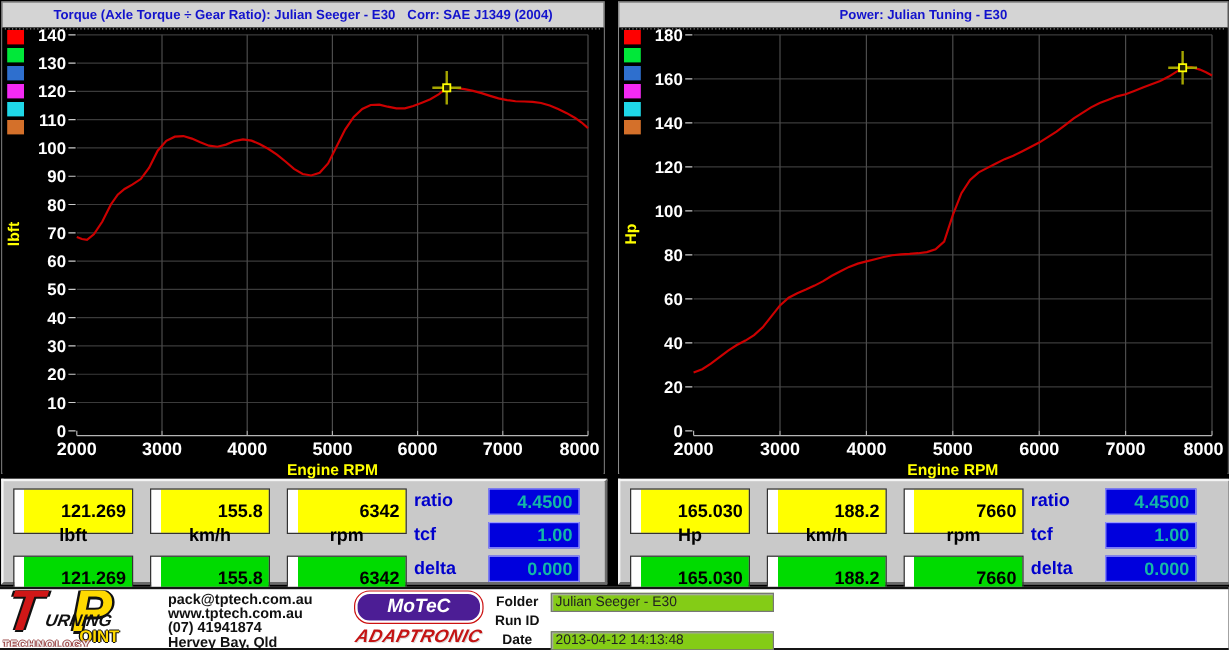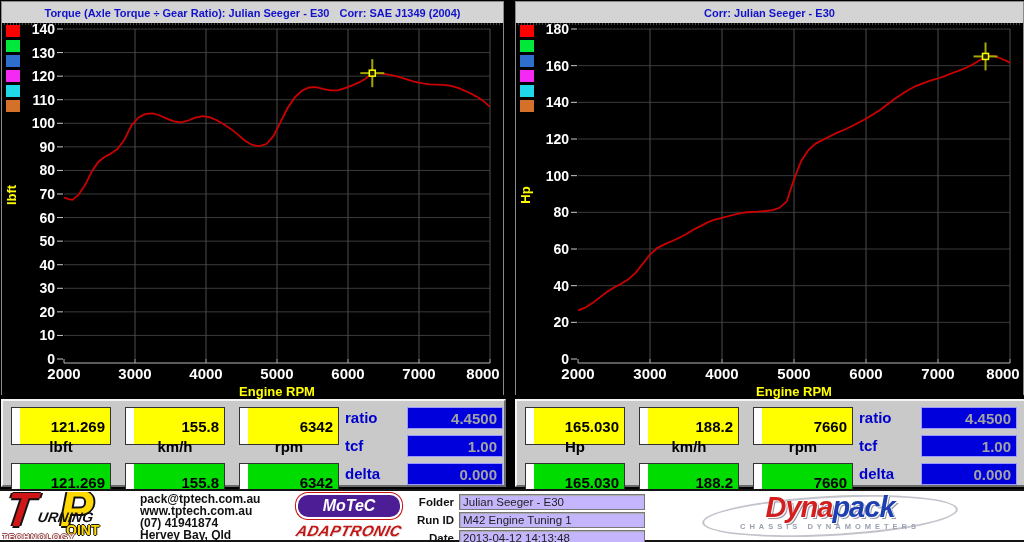--- a/index.html
+++ b/index.html
@@ -16,23 +16,23 @@
 
   .readout{position:absolute;top:399px;height:84px;background:#c9c9c9;
       border:2px solid;border-color:#f4f4f4 #6b6b6b #6b6b6b #f4f4f4;}
   .readout.left{left:1px;width:501px;}
   .readout.right{left:515px;width:507px;}
   .vbox{position:absolute;width:100px;height:38px;display:flex;align-items:center;
       justify-content:flex-end;padding-right:5px;box-sizing:border-box;
       font-size:15px;font-weight:bold;color:#000;border:1px solid #333;}
   .ybox{background:linear-gradient(90deg,#fff 0,#fff 8px,#ffff00 8px);}
   .gbox{background:linear-gradient(90deg,#fff 0,#fff 8px,#00db00 8px);}
-  .bbox{position:absolute;width:96px;height:22px;display:flex;align-items:center;
+  .bbox{position:absolute;width:76px;height:22px;display:flex;align-items:center;
       justify-content:flex-end;padding-right:5px;box-sizing:border-box;
-      font-size:15px;font-weight:bold;color:#a3a3a3;background:#0000dd;border:1px solid #9a9aff;}
+      font-size:15px;font-weight:bold;color:#14b8a6;background:#0000dd;border:1px solid #9a9aff;}
   .c0{left:8px;}.c1{left:122px;}.c2{left:236px;}
   .r0{top:6px;}.r1{top:34px;}.r2{top:62px;}
   .ulabel{position:absolute;width:100px;top:37px;text-align:center;
       font-size:15px;font-weight:bold;color:#000;}
   .plabel{position:absolute;left:342px;font-size:15px;font-weight:bold;color:#0000cc;}
   .pl0{top:8px;}.pl1{top:36px;}.pl2{top:64px;}
   .pb{left:404px;}
 
   .footer{position:absolute;left:0;top:489px;width:1024px;height:49px;background:#fff;
       border-top:2px solid #151515;border-bottom:2px solid #151515;box-sizing:content-box;}
@@ -49,23 +49,23 @@
   .contact{position:absolute;left:140px;top:2px;font-size:12px;font-weight:bold;color:#111;line-height:12px;}
   .contact div{margin-bottom:0;}
   .motec-block{position:absolute;left:296px;top:2px;width:106px;text-align:center;}
   .motec-badge{height:22px;background:#4c1d95;border:2px solid #fff;box-shadow:0 0 0 1px #cc1212;
       border-radius:12px;color:#fff;font-style:italic;font-weight:900;font-size:16px;
       display:flex;align-items:center;justify-content:center;}
   .adaptronic{margin-top:3px;font-style:italic;font-weight:900;font-size:15px;color:#c41414;
       letter-spacing:0.5px;transform:skewX(-14deg);text-shadow:1px 1px 0 #ddd;}
   .fields{position:absolute;left:408px;top:3px;}
   .field-row{display:flex;margin-bottom:2px;align-items:center;}
-  .field-row label{width:46px;text-align:right;margin-right:5px;font-size:11.5px;font-weight:bold;color:#111;}
+  .field-row label{width:46px;text-align:center;margin-right:5px;font-size:11.5px;font-weight:bold;color:#111;}
   .field-row input{width:178px;height:12px;font-size:11.5px;font-family:"Liberation Sans",sans-serif;
-      color:#222;border:1px solid #777;box-shadow:inset 1px 1px 1px #aaa;padding:1px 3px;background:#c4b5fd;}
+      color:#222;border:1px solid #777;box-shadow:inset 1px 1px 1px #aaa;padding:1px 3px;background:#84cc16;}
   .dynapack{position:absolute;left:696px;top:3px;width:268px;height:42px;}
   .dp-swoosh{position:absolute;left:6px;top:2px;width:252px;height:36px;border:2px solid #c3c3cc;
       border-radius:50%;transform:rotate(-3deg);}
   .dp-text{position:absolute;left:0;top:-3px;width:100%;text-align:center;font-style:italic;
       font-weight:900;font-size:29px;letter-spacing:-1px;}
   .dp-dyna{color:#d31f1f;text-shadow:1px 1px 0 #fff,2px 2px 0 #99a;}
   .dp-pack{color:#1d3fb0;text-shadow:1px 1px 0 #fff,2px 2px 0 #99a;}
   .dp-tag{position:absolute;left:0;top:28px;width:100%;text-align:center;font-weight:bold;
       font-size:7.5px;letter-spacing:4px;color:#9aa0b0;}
 </style>
@@ -156,21 +156,21 @@
         <polyline points="62.0,174.5 66.3,176.2 70.5,176.9 76.2,172.2 83.3,161.6 90.4,147.4 96.1,139.2 101.8,134.5 108.2,130.9 115.3,126.2 122.3,116.8 129.4,102.6 136.6,94.4 143.7,90.9 150.8,90.4 157.9,92.5 164.9,95.6 172.1,98.4 179.2,99.3 186.3,97.5 193.3,94.6 200.5,93.2 207.6,94.2 214.7,97.2 221.8,101.2 228.8,105.9 235.9,111.6 243.0,117.7 250.2,122.0 257.3,123.2 264.4,121.0 271.4,113.2 278.5,99.1 285.6,85.0 292.8,74.4 299.9,67.8 306.9,64.5 314.1,64.2 321.1,65.9 328.3,67.3 335.4,67.3 342.4,65.4 349.6,62.6 356.6,59.7 363.8,55.5 370.3,50.1 377.9,50.3 385.1,51.3 392.2,52.7 399.3,54.6 406.4,56.9 413.4,59.0 420.6,60.4 427.6,61.4 434.8,61.6 441.9,61.9 448.9,62.8 456.1,64.9 463.1,67.8 470.3,71.3 477.3,75.3 482.7,79.1 488.0,83.8" fill="none" stroke="#cc0000" stroke-width="1.8"></polyline>
         <line x1="370.282" y1="36.15164285714286" x2="370.282" y2="64.15164285714286" stroke="#a6a600" stroke-width="2"></line>
         <line x1="358.282" y1="50.15164285714286" x2="382.282" y2="50.15164285714286" stroke="#a6a600" stroke-width="2"></line>
         <rect x="367.282" y="47.15164285714286" width="6" height="6" fill="#222200" stroke="#ffff00" stroke-width="1.5"></rect>
       </svg>
   </div>
 </div>
 
 <div class="panel right">
   <div class="chart-header">
-    <span>Corr: Julian Seeger - E30</span>
+    <span>Power: Julian Tuning - E30</span>
   </div>
   <div class="chart-body">
     <svg width="507" height="377" viewBox="0 0 507 377">
         <line x1="2" y1="1" x2="505" y2="1" stroke="#8a8a8a" stroke-dasharray="1 2"></line>
         <line x1="62" y1="299.3333333333333" x2="494" y2="299.3333333333333" stroke="#3b3b3b"></line>
         <line x1="62" y1="262.6666666666667" x2="494" y2="262.6666666666667" stroke="#3b3b3b"></line>
         <line x1="62" y1="226" x2="494" y2="226" stroke="#3b3b3b"></line>
         <line x1="62" y1="189.33333333333334" x2="494" y2="189.33333333333334" stroke="#3b3b3b"></line>
         <line x1="62" y1="152.66666666666666" x2="494" y2="152.66666666666666" stroke="#3b3b3b"></line>
         <line x1="62" y1="116" x2="494" y2="116" stroke="#3b3b3b"></line>
@@ -288,27 +288,19 @@
     <div class="motec-badge">MoTeC</div>
     <div class="adaptronic">ADAPTRONIC</div>
   </div>
   <div class="fields">
     <div class="field-row">
       <label>Folder</label>
       <input type="text" value="Julian Seeger - E30" style="">
     </div>
     <div class="field-row">
       <label>Run ID</label>
-      <input type="text" value="M42 Engine Tuning 1" style="">
     </div>
     <div class="field-row">
       <label>Date</label>
       <input type="text" value="2013-04-12 14:13:48" style="">
     </div>
   </div>
-  <div class="dynapack">
-    <div class="dp-swoosh"></div>
-    <div class="dp-text">
-      <span class="dp-dyna">Dyna</span><span class="dp-pack">pack</span>
-    </div>
-    <div class="dp-tag">CHASSIS DYNAMOMETERS</div>
-  </div>
 </div>
 
 </body></html>

